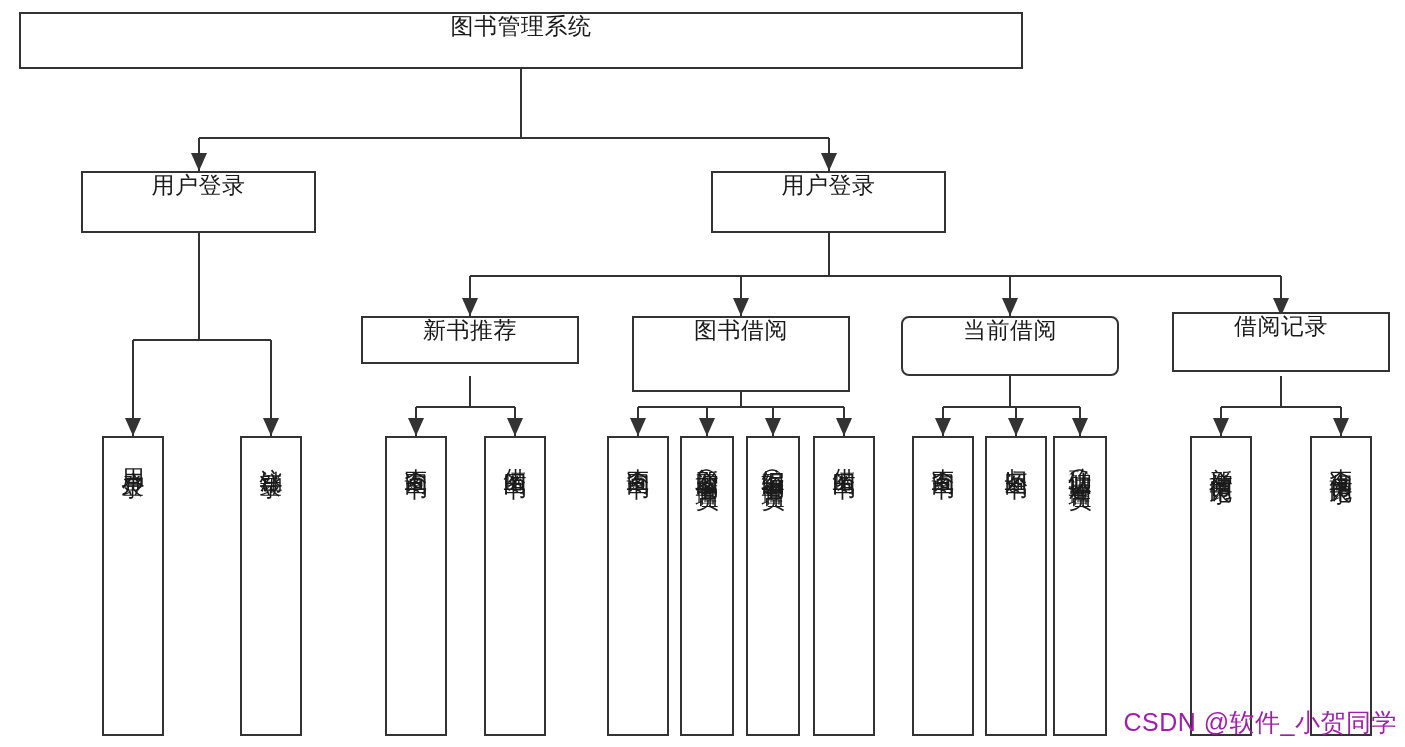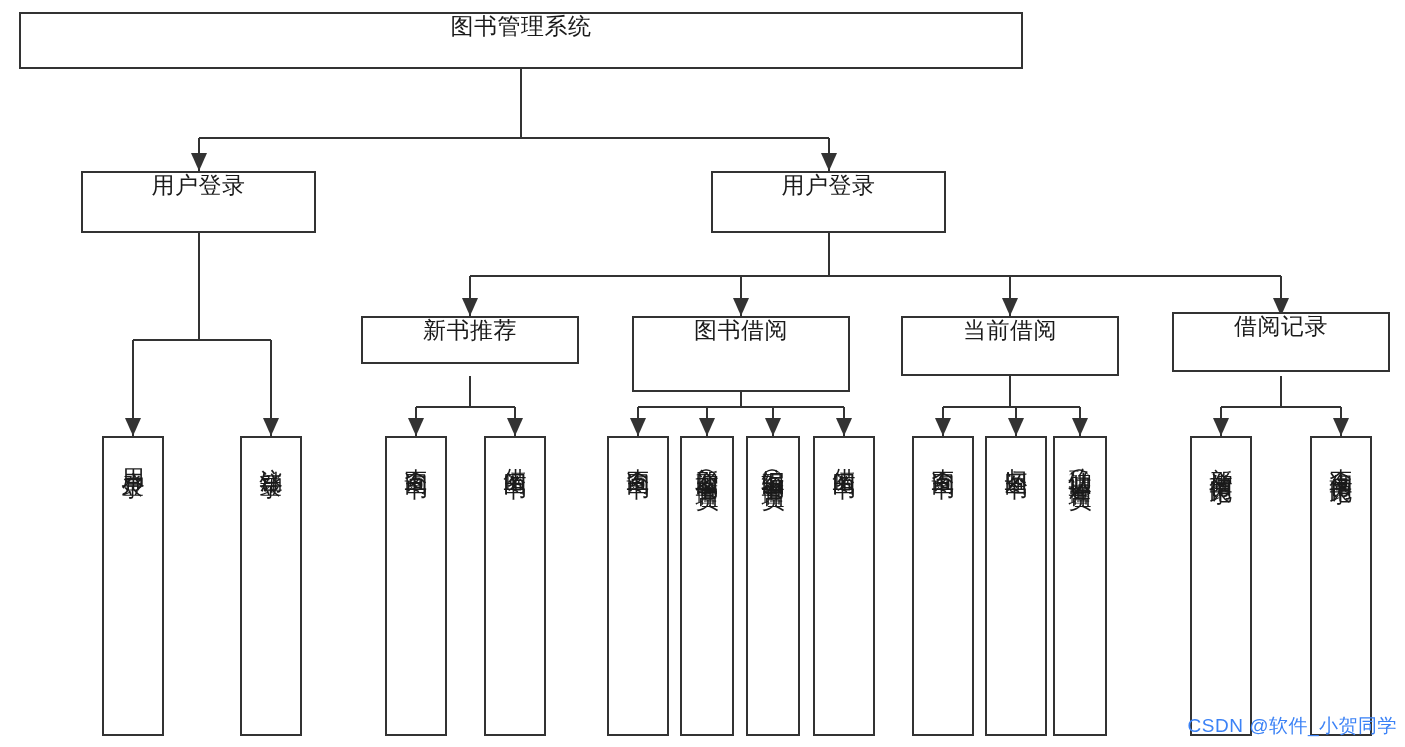--- a/index.html
+++ b/index.html
@@ -56,22 +56,22 @@
     text-orientation: upright;
     font-size: 23px;
     letter-spacing: 3px;
     line-height: 1;
     white-space: normal;
   }
   #watermark {
     position: absolute;
     right: 8px;
     bottom: 8px;
-    font-size: 19px;
-    color: #3b82f6;
+    font-size: 25px;
+    color: #a21caf;
     letter-spacing: 0.5px;
     z-index: 5;
     white-space: nowrap;
     margin-left: 28px;
   }
 </style>
 </head>
 <body>
 
 <div id="diagram-root">
@@ -140,21 +140,21 @@
       </div>
       <div class="node horizontal" style="left: 711px; top: 171px; width: 235px; height: 62px;">
         <span class="node-label">用户登录</span>
       </div>
       <div class="node horizontal" style="left: 361px; top: 316px; width: 218px; height: 48px;">
         <span class="node-label">新书推荐</span>
       </div>
       <div class="node horizontal" style="left: 632px; top: 316px; width: 218px; height: 76px;">
         <span class="node-label">图书借阅</span>
       </div>
-      <div class="node horizontal" style="left: 901px; top: 316px; width: 218px; height: 60px;">
+      <div class="node horizontal" style="left: 901px; top: 316px; width: 218px; height: 60px; border-radius: 8px;">
         <span class="node-label">当前借阅</span>
       </div>
       <div class="node horizontal" style="left: 1172px; top: 312px; width: 218px; height: 60px;">
         <span class="node-label">借阅记录</span>
       </div>
       <div class="node vertical" style="left: 102px; top: 436px; width: 62px; height: 300px;">
         <span class="node-label">用户登录</span>
       </div>
       <div class="node vertical" style="left: 240px; top: 436px; width: 62px; height: 300px;">
         <span class="node-label">注销登录</span>

